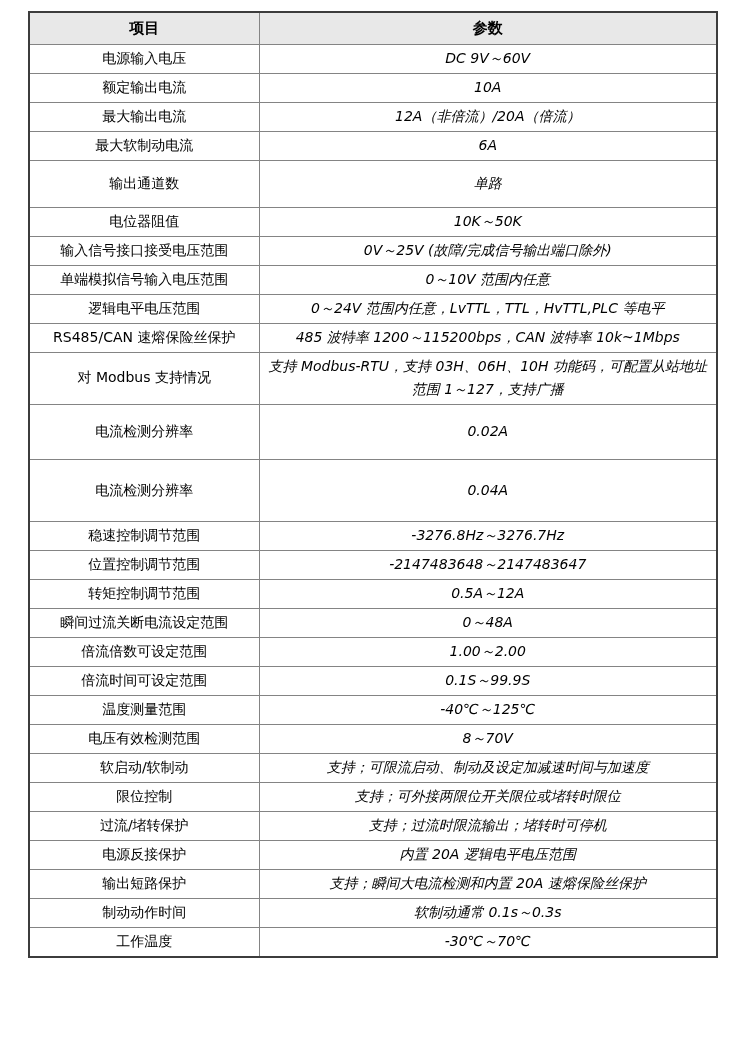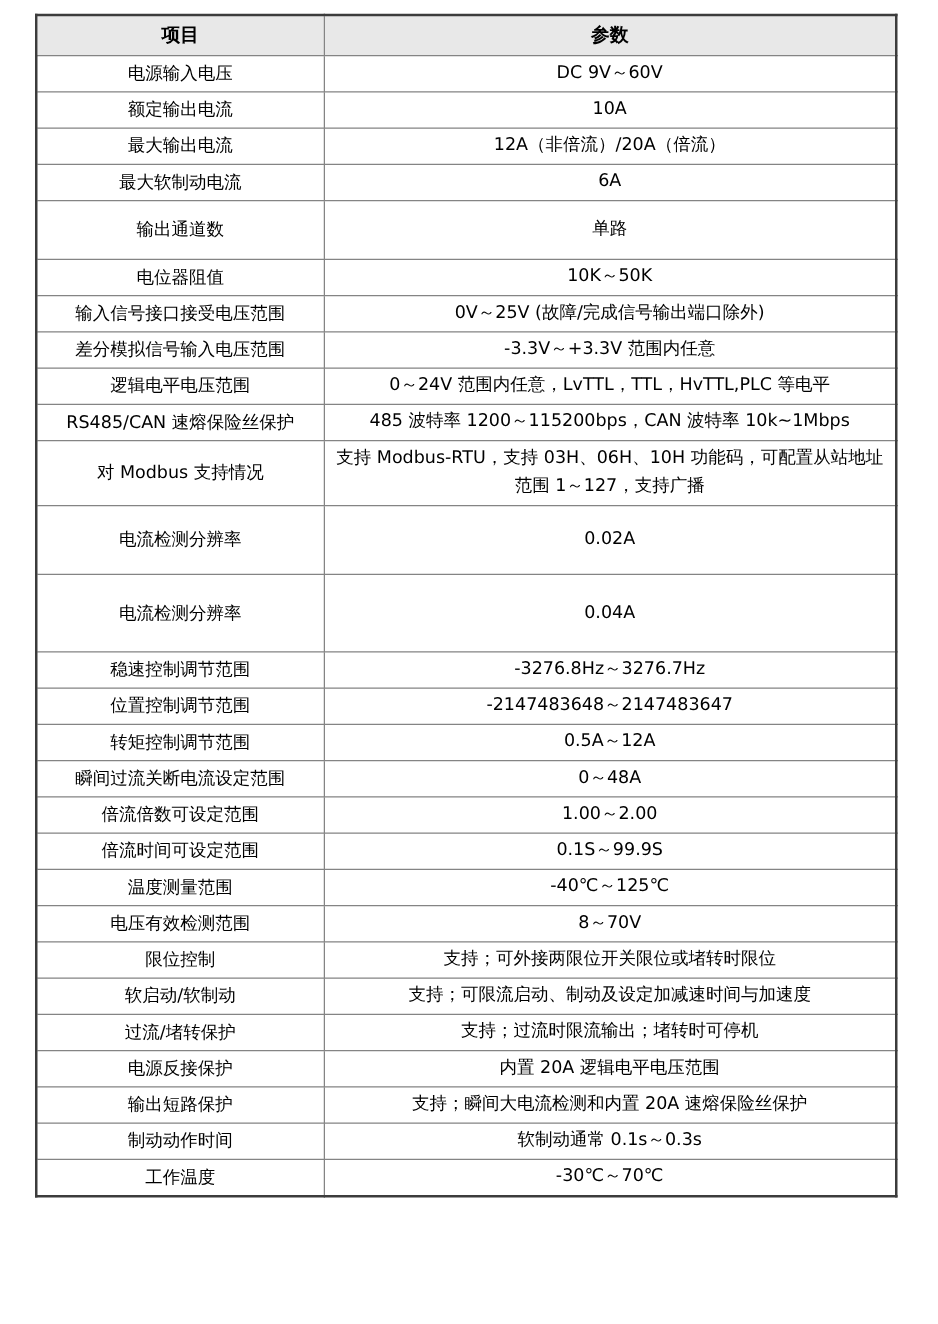--- a/index.html
+++ b/index.html
@@ -48,20 +48,21 @@
   
   table.spec-table tbody tr:nth-child(5)  { height: 47px; }
   table.spec-table tbody tr:nth-child(12) { height: 55px; }
   table.spec-table tbody tr:nth-child(13) { height: 62px; }
   td.item-cell {
     white-space: nowrap;
   }
   td.value-cell {
     white-space: pre-line;
     line-height: 1.7;
+    font-style: italic;
   }
 </style>
 </head>
 <body>
 
 <div class="page">
   <div class="table-wrap">
     <table class="spec-table">
       <colgroup>
         <col class="col-item">
@@ -96,22 +97,22 @@
           </tr>
           <tr>
             <td class="item-cell">电位器阻值</td>
             <td class="value-cell">10K～50K</td>
           </tr>
           <tr>
             <td class="item-cell">输入信号接口接受电压范围</td>
             <td class="value-cell">0V～25V (故障/完成信号输出端口除外)</td>
           </tr>
           <tr>
-            <td class="item-cell">差分模拟信号输入电压范围</td>
-            <td class="value-cell">-3.3V～+3.3V 范围内任意</td>
+            <td class="item-cell">单端模拟信号输入电压范围</td>
+            <td class="value-cell">0～10V 范围内任意</td>
           </tr>
           <tr>
             <td class="item-cell">逻辑电平电压范围</td>
             <td class="value-cell">0～24V 范围内任意，LvTTL，TTL，HvTTL,PLC 等电平</td>
           </tr>
           <tr>
             <td class="item-cell">RS485/CAN 速熔保险丝保护</td>
             <td class="value-cell">485 波特率 1200～115200bps，CAN 波特率 10k~1Mbps</td>
           </tr>
           <tr>
@@ -152,26 +153,26 @@
           </tr>
           <tr>
             <td class="item-cell">温度测量范围</td>
             <td class="value-cell">-40℃～125℃</td>
           </tr>
           <tr>
             <td class="item-cell">电压有效检测范围</td>
             <td class="value-cell">8～70V</td>
           </tr>
           <tr>
+            <td class="item-cell">软启动/软制动</td>
+            <td class="value-cell">支持；可限流启动、制动及设定加减速时间与加速度</td>
+          </tr>
+          <tr>
             <td class="item-cell">限位控制</td>
             <td class="value-cell">支持；可外接两限位开关限位或堵转时限位</td>
-          </tr>
-          <tr>
-            <td class="item-cell">软启动/软制动</td>
-            <td class="value-cell">支持；可限流启动、制动及设定加减速时间与加速度</td>
           </tr>
           <tr>
             <td class="item-cell">过流/堵转保护</td>
             <td class="value-cell">支持；过流时限流输出；堵转时可停机</td>
           </tr>
           <tr>
             <td class="item-cell">电源反接保护</td>
             <td class="value-cell">内置 20A 逻辑电平电压范围</td>
           </tr>
           <tr>

